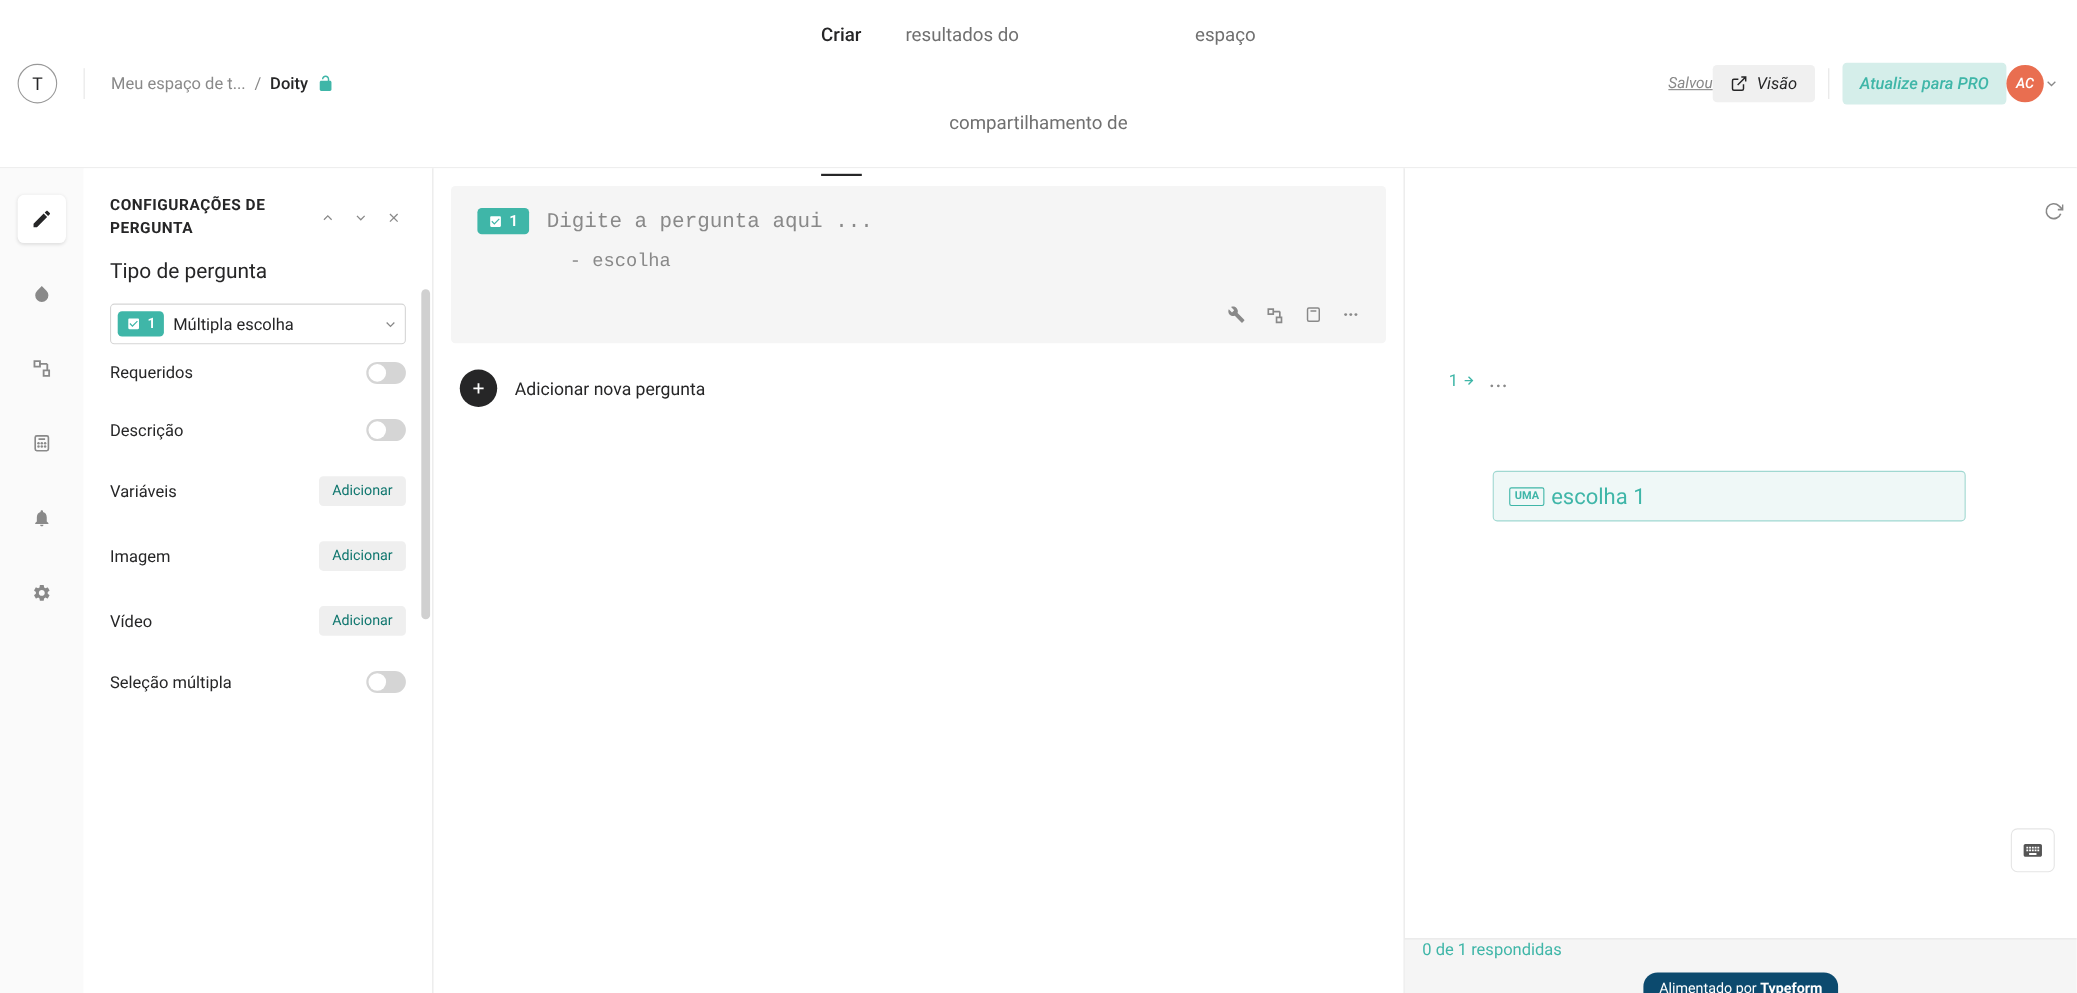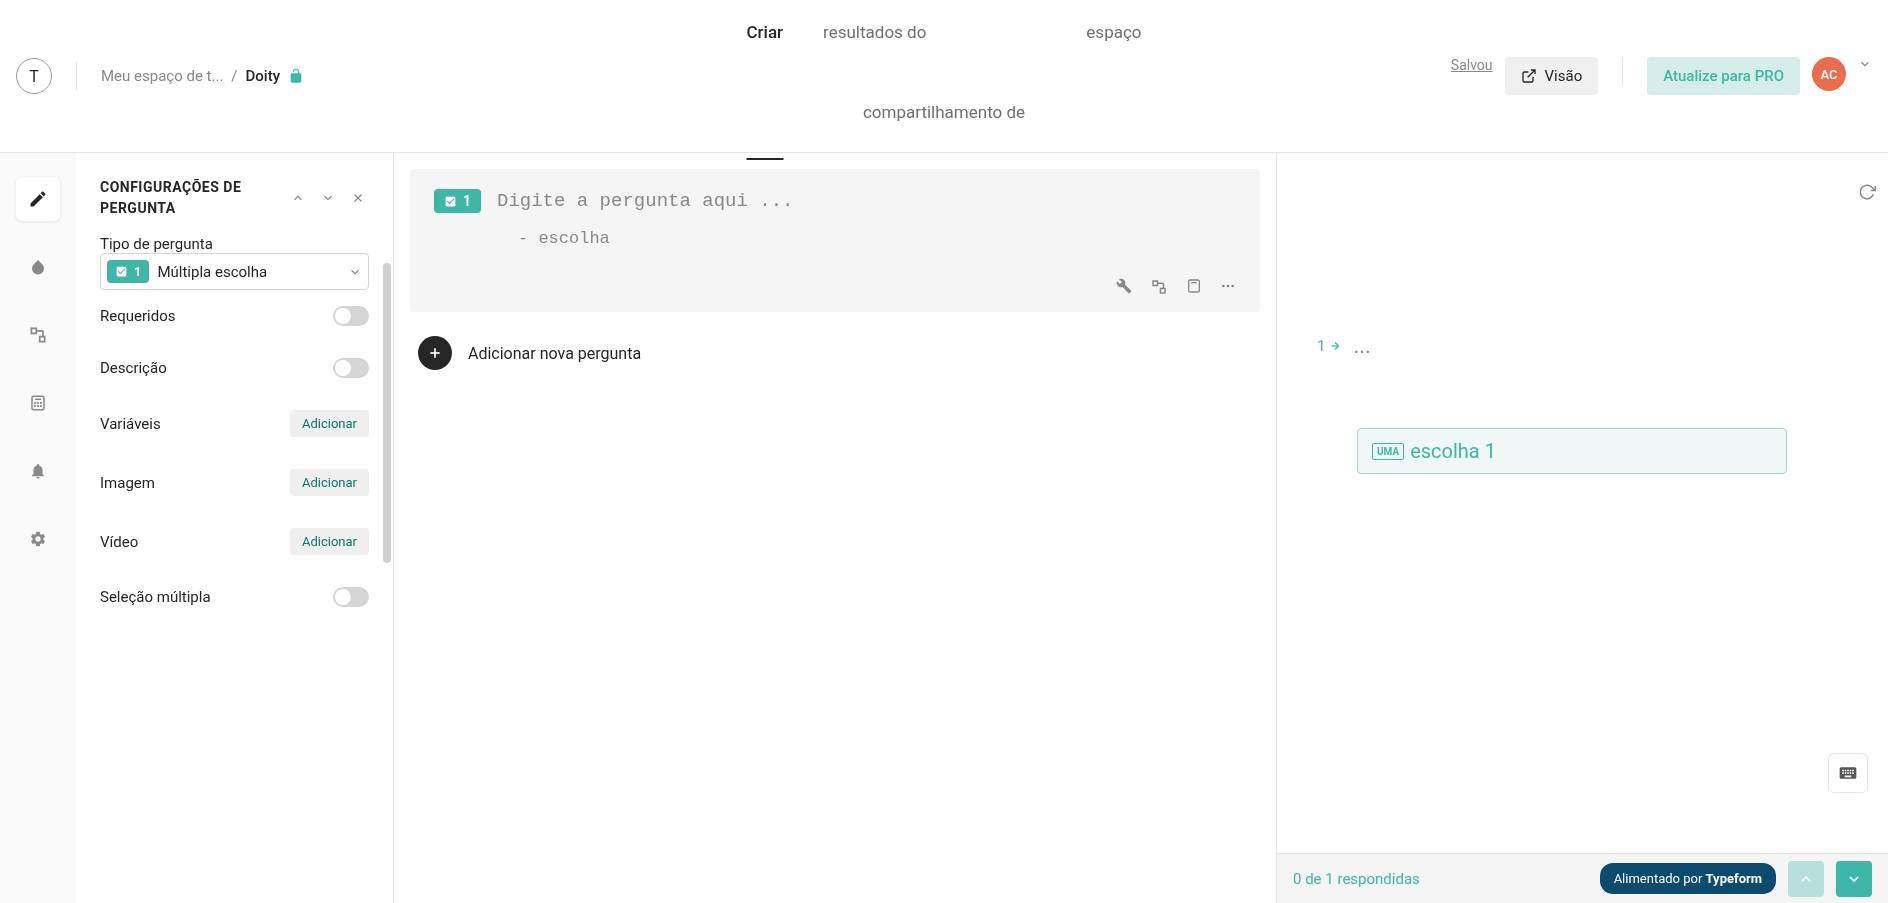--- a/index.html
+++ b/index.html
@@ -14,21 +14,21 @@
     .breadcrumb .current { color: #262627; font-weight: 500; }
     .lock-icon { color: #3fb6a8; }
     
     .header-tabs { position: absolute; left: 50%; transform: translateX(-50%); top: 0; display: flex; gap: 20px; height: 152px; align-items: flex-start; padding-top: 22px; flex-direction: column; align-items: center; }
     .tabs-row1 { display: flex; gap: 40px; }
     .tabs-row2 { display: flex; gap: 40px; }
     .tab { font-size: 17px; color: #707070; cursor: pointer; position: relative; }
     .tab.active { color: #262627; font-weight: 500; }
     .tab.active::after { content: ''; position: absolute; bottom: -118px; left: 0; right: 0; height: 2px; background: #262627; }
     
-    .header-right { margin-left: auto; display: flex; gap: 12px; }
+    .header-right { margin-left: auto; display: flex; align-items: center; gap: 0; font-style: italic; }
     .saved-text { font-size: 14px; color: #898989; text-decoration: underline; }
     .preview-btn { display: flex; align-items: center; gap: 8px; padding: 8px 16px; background: #f0f0f0; border-radius: 4px; font-size: 15px; cursor: pointer; }
     .upgrade-btn { padding: 10px 16px; background: #d5eeea; color: #3fb6a8; border-radius: 4px; font-size: 15px; font-weight: 500; cursor: pointer; }
     .avatar { width: 34px; height: 34px; border-radius: 50%; background: #e96e50; color: #fff; display: flex; align-items: center; justify-content: center; font-size: 13px; font-weight: 500; }
     .chev-down { color: #898989; }
     
     .hr-top { height: 1px; background: #e5e5e5; }
     
     
     .main { display: flex; height: calc(100vh - 153px); }
@@ -41,21 +41,21 @@
     
     .settings-panel { width: 318px; background: #fff; border-right: 1px solid #e5e5e5; position: relative; overflow-y: auto; }
     .settings-header { display: flex; align-items: center; justify-content: space-between; padding: 24px 24px 16px; }
     .settings-title { font-size: 14px; font-weight: 700; letter-spacing: 0.5px; line-height: 1.5; }
     .settings-controls { display: flex; gap: 8px; color: #898989; }
     .settings-controls span { cursor: pointer; padding: 4px; }
     
     .settings-body { padding: 0 24px 24px; }
     .setting-row { display: flex; align-items: center; justify-content: space-between; padding: 16px 0; border-bottom: none; }
     .setting-label { font-size: 15px; color: #262627; }
-    .question-type-label { font-size: 15px; color: #262627; margin-bottom: 0; display: block; }
+    .question-type-label { font-size: 19px; color: #262627; margin-bottom: 18px; display: block; }
     
     .type-select { display: flex; align-items: center; gap: 8px; padding: 6px; border: 1px solid #d5d5d5; border-radius: 4px; cursor: pointer; }
     .type-badge { display: flex; align-items: center; gap: 6px; background: #3fb6a8; color: #fff; padding: 4px 8px; border-radius: 4px; font-size: 13px; font-weight: 600; }
     .type-badge svg { fill: #fff; }
     .type-name { font-size: 15px; flex: 1; }
     
     .toggle { width: 36px; height: 20px; background: #d5d5d5; border-radius: 10px; position: relative; cursor: pointer; }
     .toggle::after { content: ''; position: absolute; left: 2px; top: 2px; width: 16px; height: 16px; background: #fff; border-radius: 50%; }
     
     .add-btn { padding: 6px 12px; background: #efefef; border-radius: 4px; font-size: 13px; color: #0f766e; cursor: pointer; }
@@ -83,21 +83,21 @@
     .preview-qnum { color: #3fb6a8; font-size: 15px; display: flex; align-items: center; gap: 4px; }
     .preview-dots { color: #898989; font-size: 22px; margin-left: 12px; }
     .qnum-row { display: flex; align-items: center; }
     
     .choice-card { margin-top: 70px; margin-left: 40px; display: flex; align-items: center; gap: 6px; padding: 10px 14px; border: 1px solid #a0d8d1; background: #eff8f7; border-radius: 4px; width: 430px; }
     .choice-key { border: 1px solid #3fb6a8; color: #3fb6a8; font-size: 10px; font-weight: 700; padding: 2px 4px; border-radius: 2px; }
     .choice-text { font-size: 20px; color: #3fb6a8; }
     
     .keyboard-btn { position: absolute; right: 20px; bottom: 60px; width: 40px; height: 40px; border: 1px solid #e5e5e5; border-radius: 6px; display: flex; align-items: center; justify-content: center; color: #555; cursor: pointer; background: #fff; }
     
-    .preview-footer { height: 50px; background: #f5f5f5; display: flex; align-items: center; padding: 12px 16px; gap: 12px; border-top: 1px solid #e5e5e5; }
+    .preview-footer { height: 50px; background: #f5f5f5; display: flex; align-items: center; padding: 0 16px; gap: 12px; border-top: 1px solid #e5e5e5; flex-direction: column; }
     .progress-text { color: #3fb6a8; font-size: 15px; margin-right: auto; }
     .powered-btn { background: #0c4a6e; color: #fff; padding: 8px 14px; border-radius: 13px; font-size: 13px; }
     .powered-btn strong { font-weight: 700; }
     .nav-btn { width: 36px; height: 36px; display: flex; align-items: center; justify-content: center; border-radius: 4px; }
     .nav-btn.up { background: #b8e0da; color: #fff; }
     .nav-btn.down { background: #3fb6a8; color: #fff; }
     
     svg { display: block; }
   </style>
 </head>

